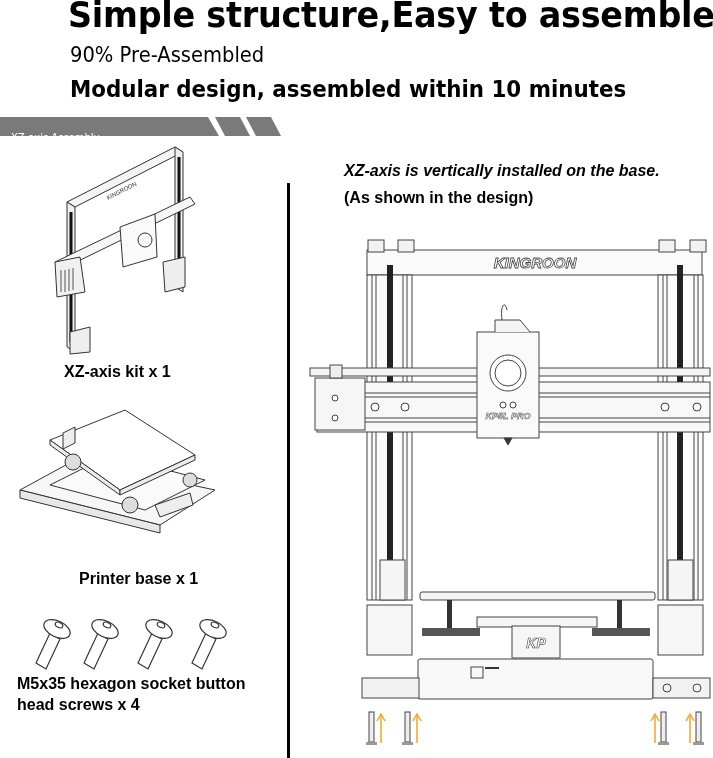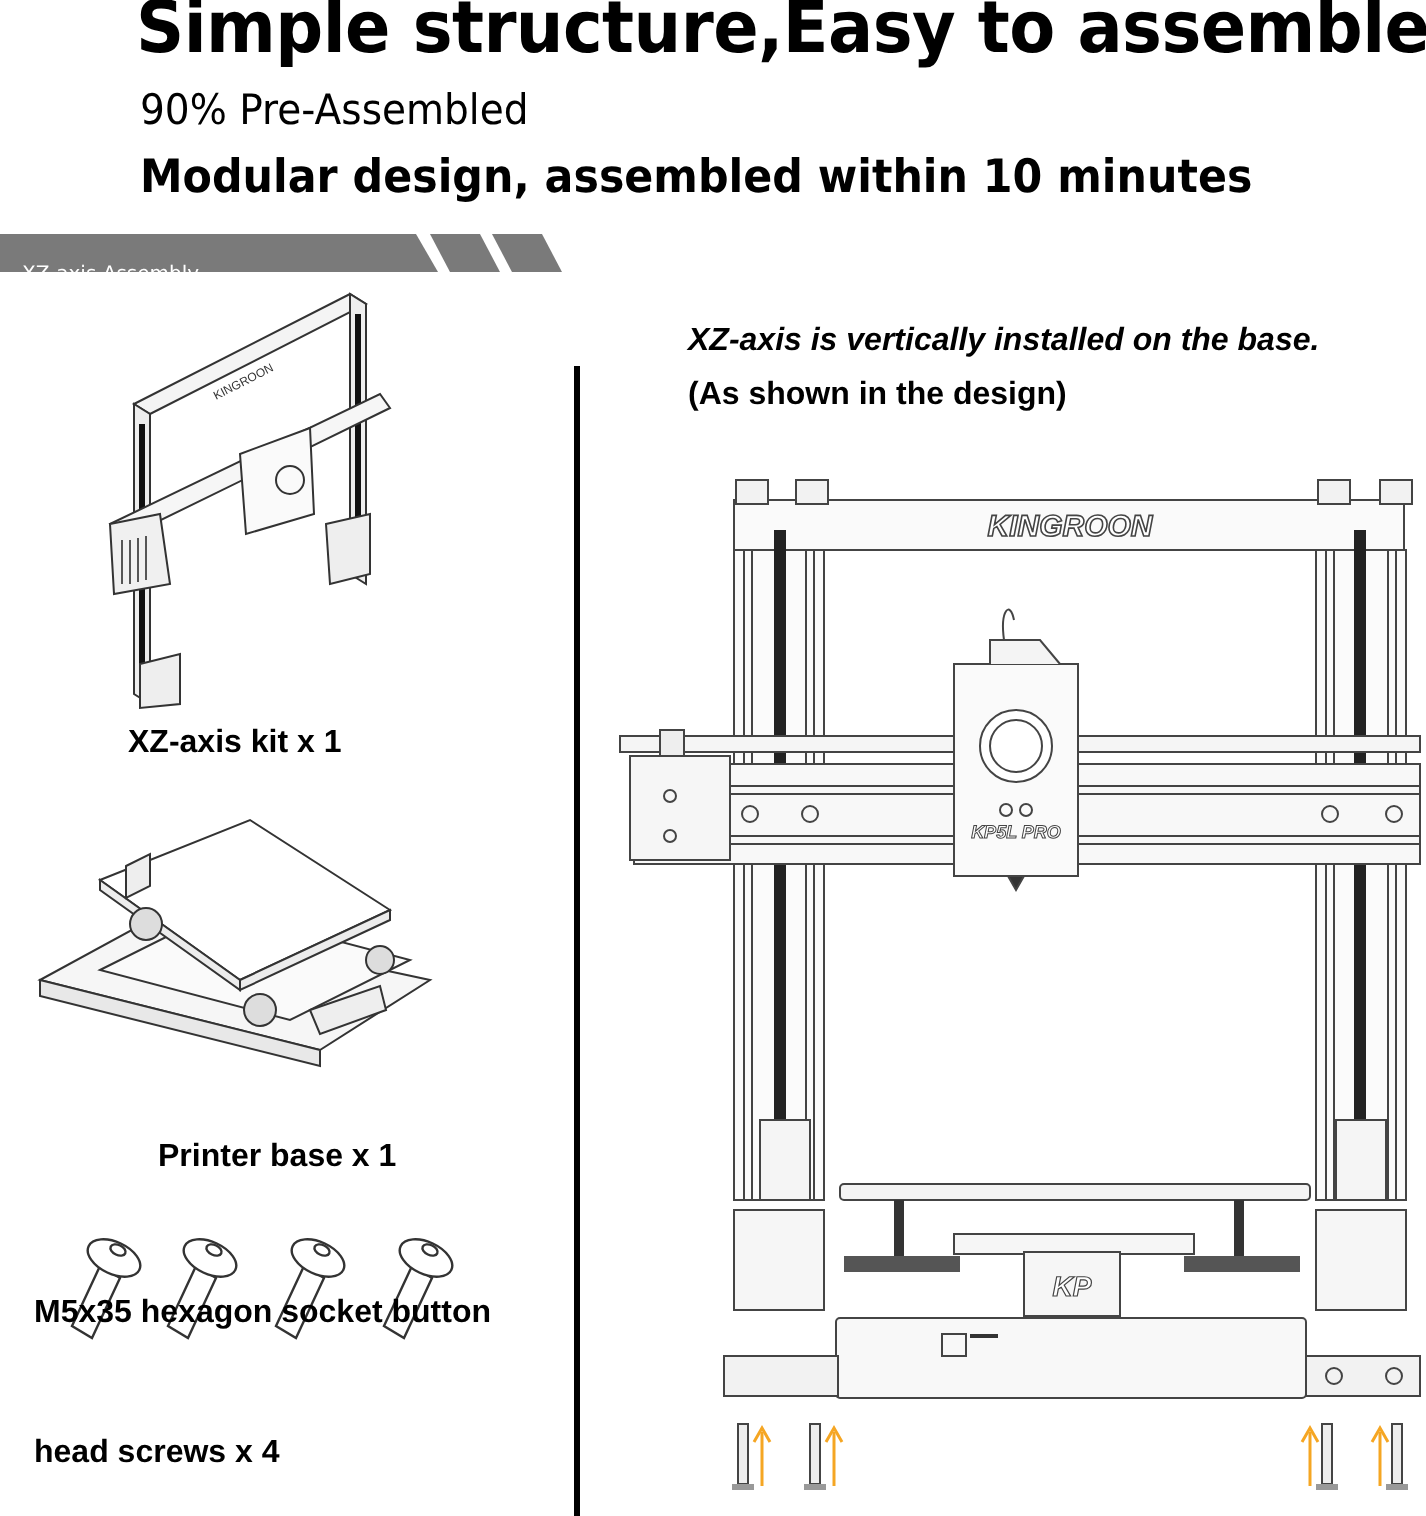--- a/index.html
+++ b/index.html
@@ -82,22 +82,22 @@
     <polygon points="6,48 20,18 30,24 16,54"></polygon>
       <ellipse cx="27" cy="14" rx="14" ry="8" transform="rotate(25 27 14)"></ellipse>
       <ellipse cx="29" cy="10" rx="4" ry="2.5" transform="rotate(25 29 10)"></ellipse>
   </g>
   <g transform="translate(156,0)">
     <polygon points="6,48 20,18 30,24 16,54"></polygon>
       <ellipse cx="27" cy="14" rx="14" ry="8" transform="rotate(25 27 14)"></ellipse>
       <ellipse cx="29" cy="10" rx="4" ry="2.5" transform="rotate(25 29 10)"></ellipse>
   </g>
 </svg>
-<div class="caption" style="left:17px;top:648px;">M5x35 hexagon socket button</div>
-<div class="caption" style="left:17px;top:696px;margin-top:22px;">head screws x 4</div>
+<div class="caption" style="left:17px;top:675px;">M5x35 hexagon socket button</div>
+<div class="caption" style="left:17px;top:696px;">head screws x 4</div>
 
 <div class="note" style="top:162px;font-style:italic;">XZ-axis is vertically installed on the base.</div>
 <div class="note" style="top:189px;">(As shown in the design)</div>
 
 <svg width="400" height="520" style="left:310px;top:238px;" viewBox="310 238 400 520" fill="none" stroke="#444" stroke-width="1">
 
   <rect x="367" y="250" width="335" height="25" fill="#fafafa"></rect>
   <rect x="368" y="240" width="16" height="12" fill="#f2f2f2"></rect>
     <rect x="398" y="240" width="16" height="12" fill="#f2f2f2"></rect>
   <rect x="659" y="240" width="16" height="12" fill="#f2f2f2"></rect>

